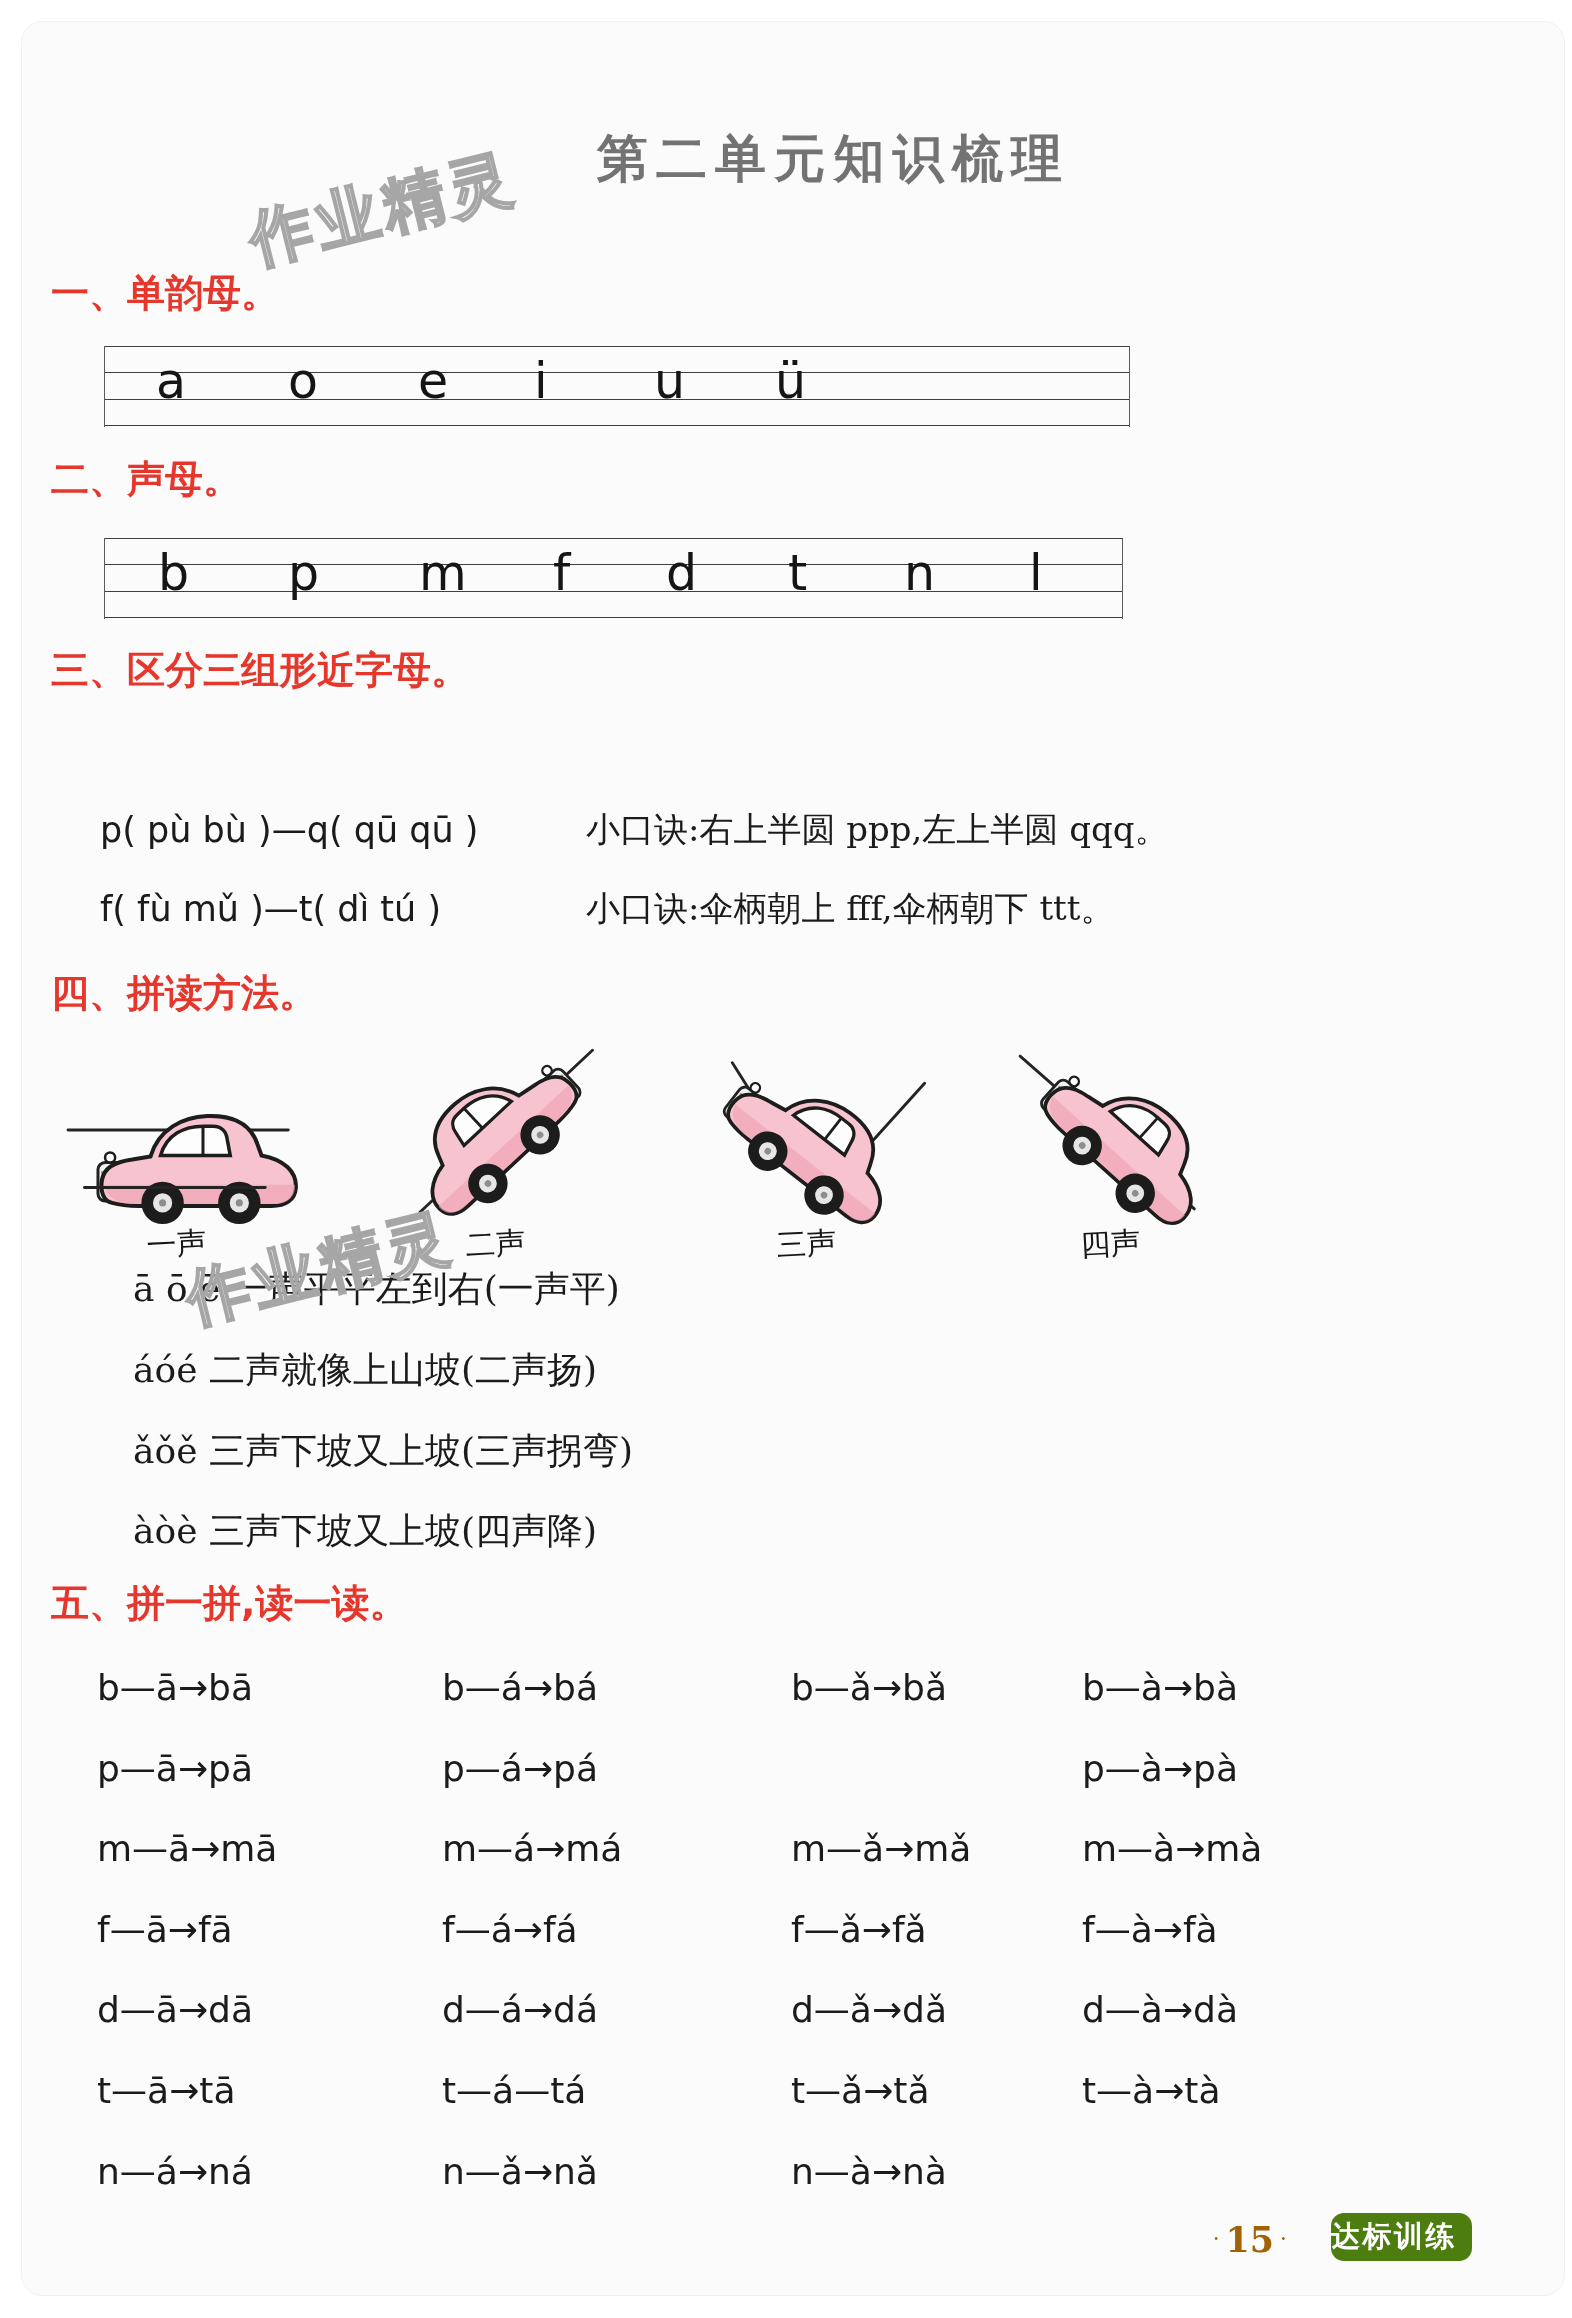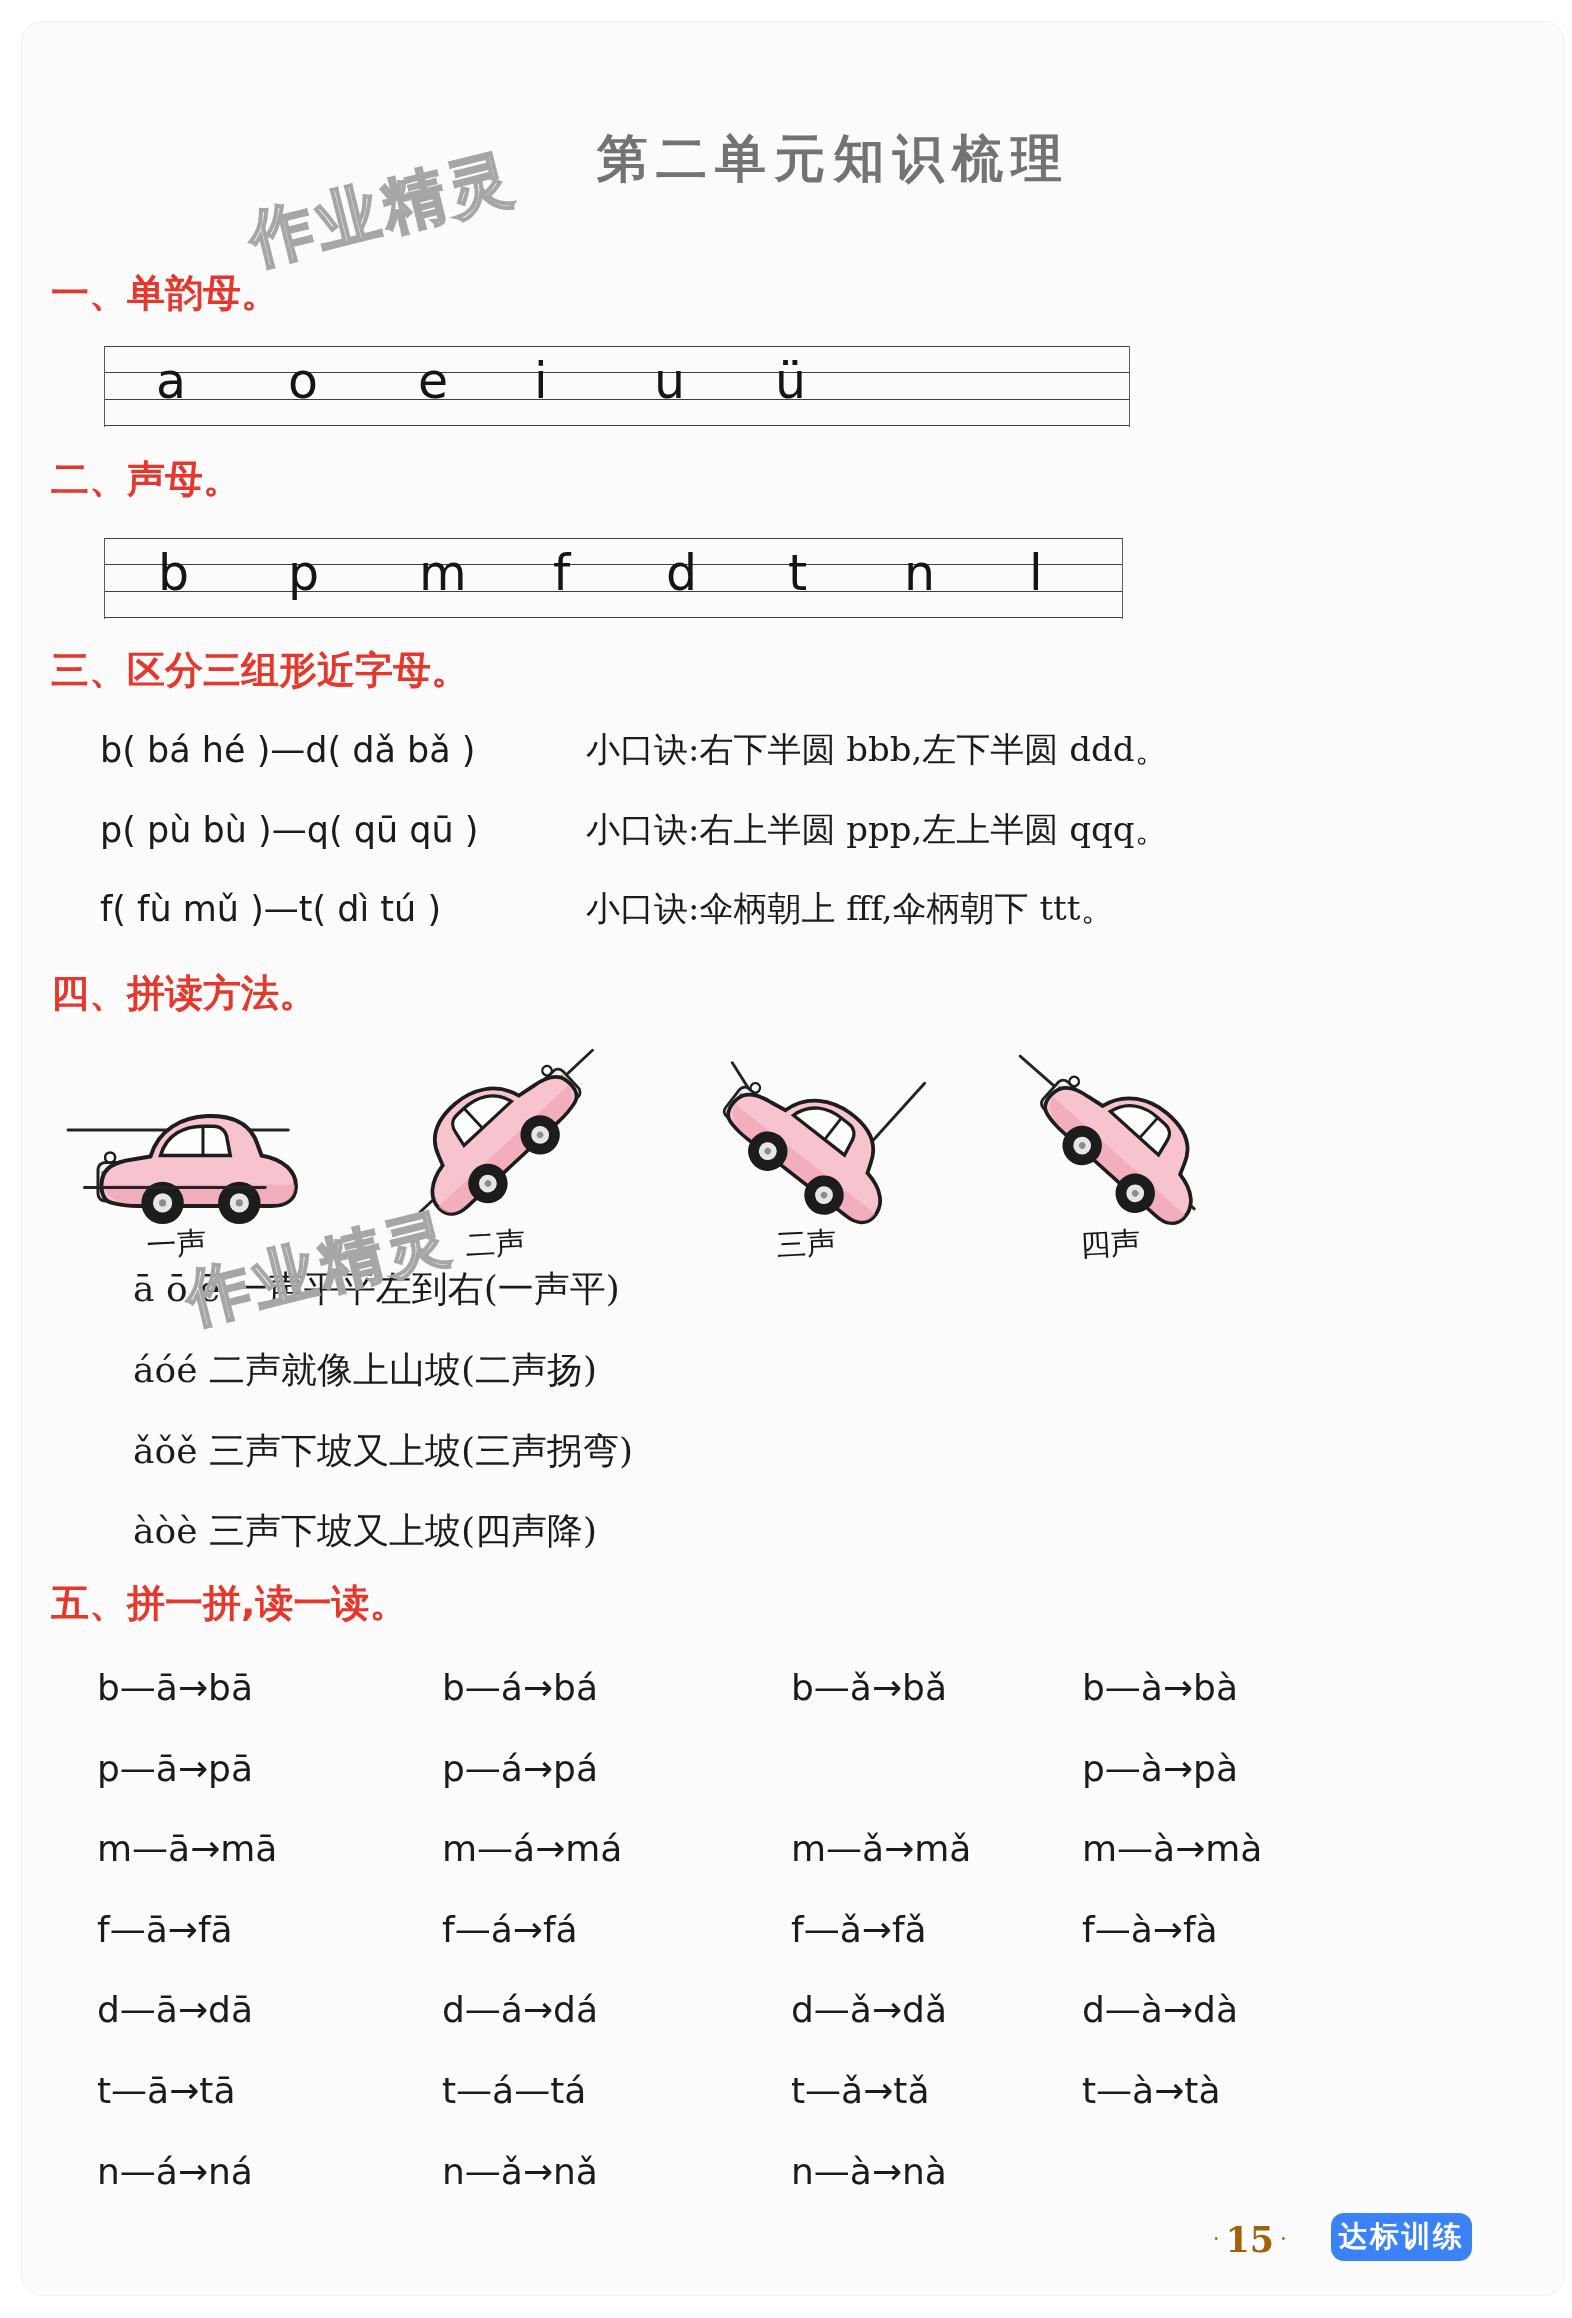--- a/index.html
+++ b/index.html
@@ -27,22 +27,22 @@
   .rhyme{position:absolute;left:97px;font-size:36px;line-height:1.15;color:#1b1b1b;
          font-family:"DejaVu Serif",serif;margin-left:36px;}
   
   .grow{position:absolute;left:0;width:100%;height:46px;}
   .gcell{position:absolute;font-size:36px;line-height:1.1;color:#1b1b1b;white-space:nowrap;}
   .c0{left:97px;} .c1{left:442px;} .c2{left:779px;margin-left:12px;} .c3{left:1082px;}
   
   .pageno{position:absolute;left:1207px;top:2219px;font-family:"DejaVu Serif",serif;
           font-weight:700;font-size:35px;color:#a16207;}
   .pageno .dot{font-size:21.4px;vertical-align:5.8px;padding:0 5.8px;font-weight:400;}
-  .badge{position:absolute;left:1331px;top:2213px;width:141px;height:48px;background:#3b82f6;
-         border-radius:13px;display:flex;align-items:center;justify-content:center;}
+  .badge{position:absolute;left:1331px;top:2213px;width:141px;height:48px;background:#4d7c0f;
+         border-radius:13px;display:flex;align-items:center;}
   .badge span{color:#ffffff;font-size:29px;font-weight:700;letter-spacing:2.5px;}
   
   .wm{position:absolute;font-size:63px;font-weight:700;letter-spacing:5px;white-space:nowrap;
       transform:rotate(-14deg);transform-origin:left center;color:rgba(255,255,255,0.25);
       -webkit-text-stroke:2.1px #a6a6a6;z-index:6;}
   .inkline{stroke:#242424;stroke-width:3.5;fill:none;stroke-linecap:round;}
 </style>
 </head>
 <body>
 
@@ -104,24 +104,20 @@
     <span class="sletter" style="left:183px">p</span>
     <span class="sletter" style="left:314px">m</span>
     <span class="sletter" style="left:448px">f</span>
     <span class="sletter" style="left:561px">d</span>
     <span class="sletter" style="left:683px">t</span>
     <span class="sletter" style="left:799px">n</span>
     <span class="sletter" style="left:924px">l</span>
   </div>
 
   <div class="sechead" style="top:650px;">三、区分三组形近字母。</div>
-  <div class="s3row" style="top:729px;">
-    <span class="pair">b( bá hé )—d( dǎ bǎ )</span>
-    <span class="tip">小口诀:右下半圆 bbb,左下半圆 ddd。</span>
-  </div>
   <div class="s3row" style="top:809px;padding-left:24px;">
     <span class="pair">p( pù bù )—q( qū qū )</span>
     <span class="tip">小口诀:右上半圆 ppp,左上半圆 qqq。</span>
   </div>
   <div class="s3row" style="top:888px;">
     <span class="pair">f( fù mǔ )—t( dì tú )</span>
     <span class="tip">小口诀:伞柄朝上 fff,伞柄朝下 ttt。</span>
   </div>
 
   <div class="sechead" style="top:973px;">四、拼读方法。</div>

